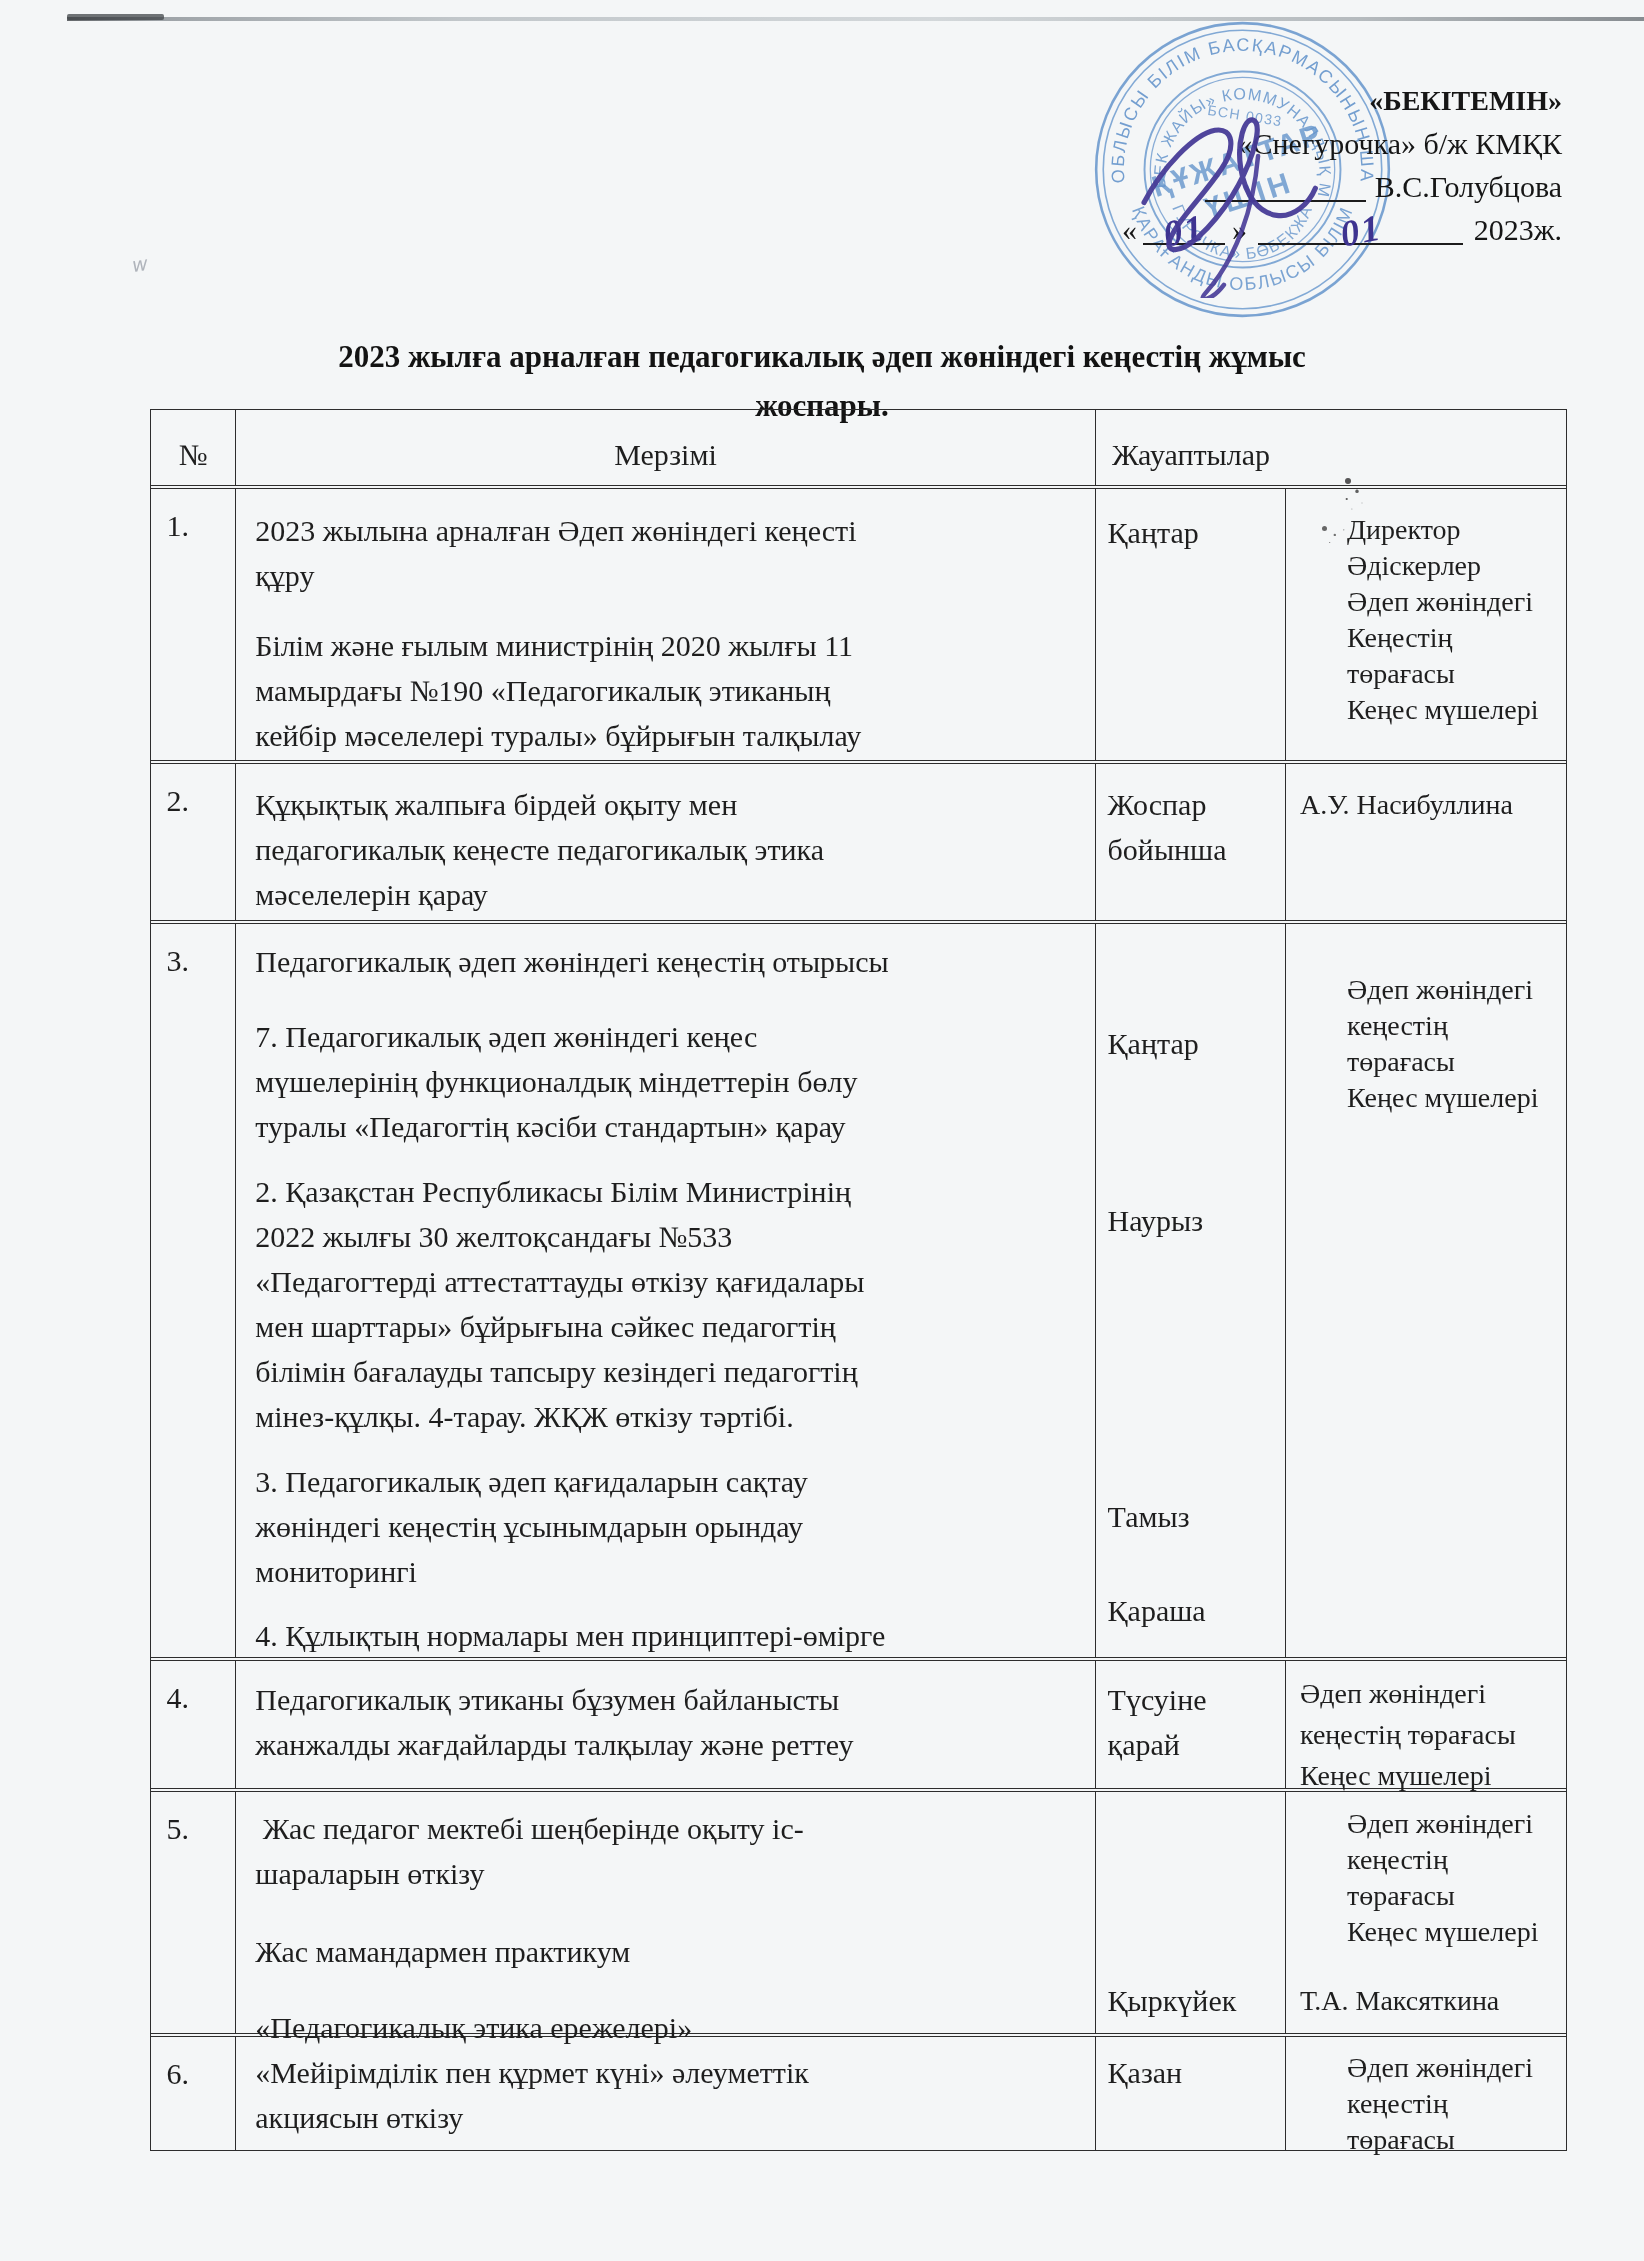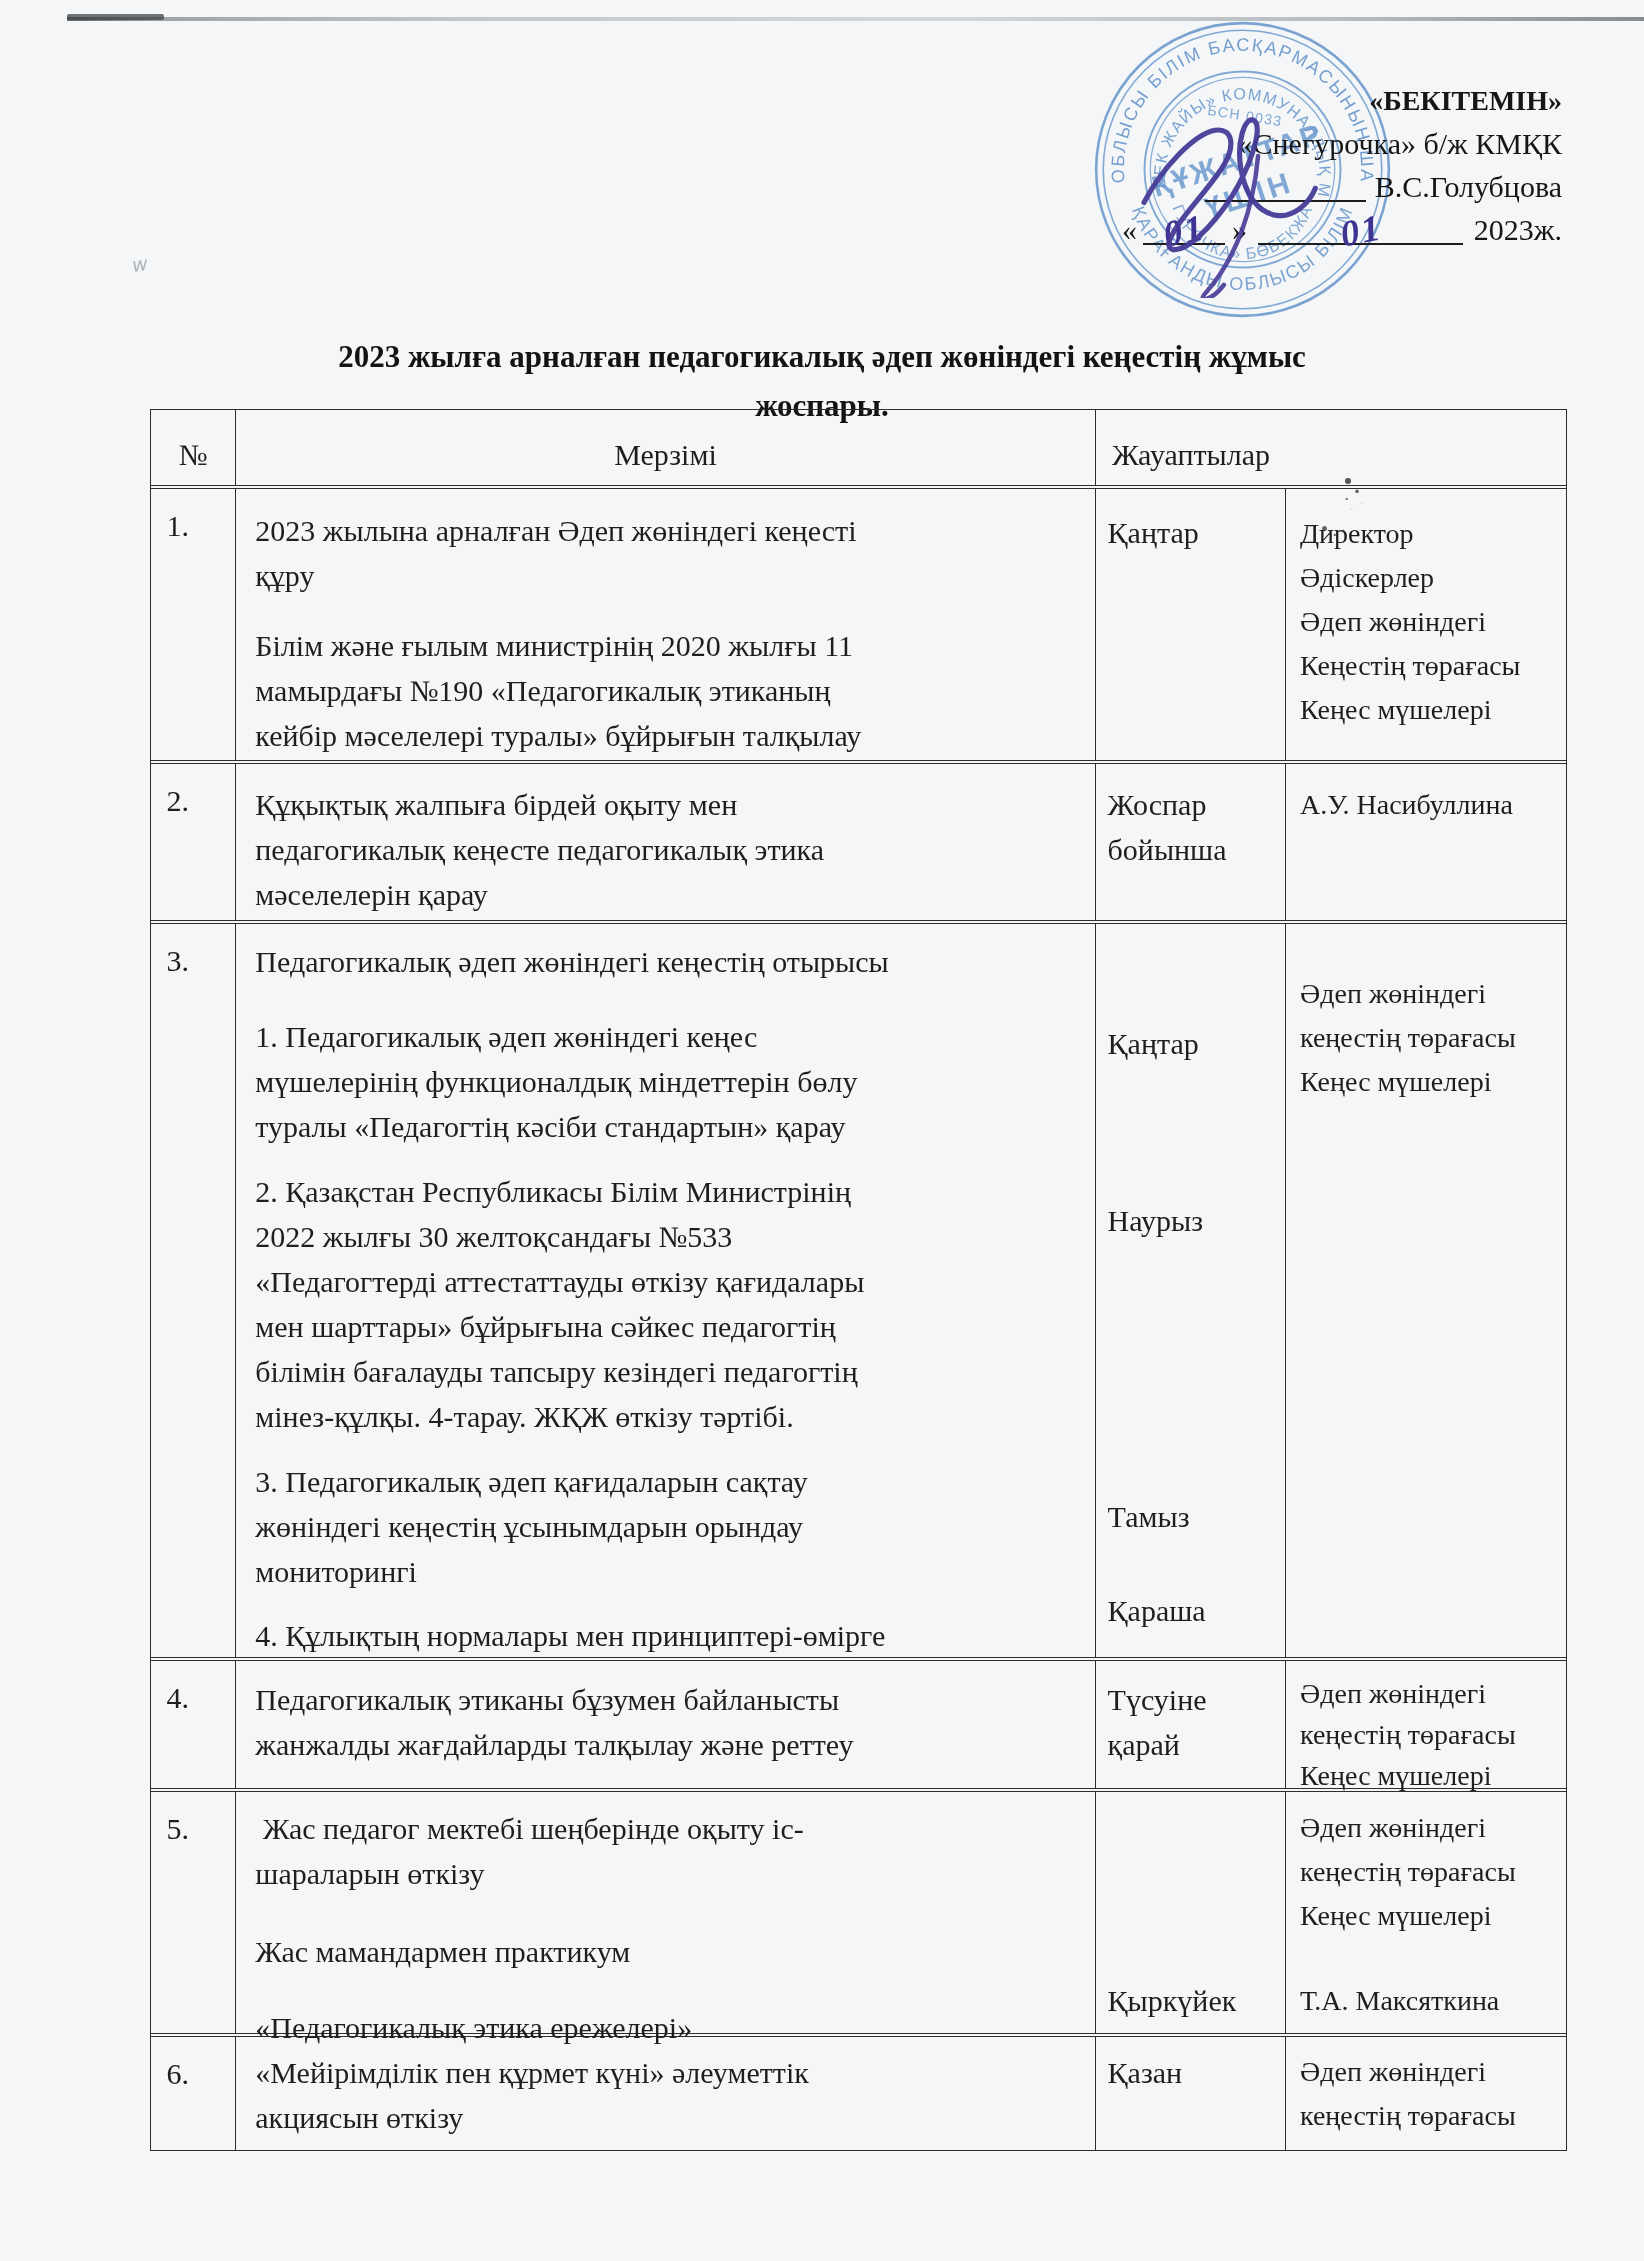--- a/index.html
+++ b/index.html
@@ -93,21 +93,21 @@
   .cell { position: relative; border-right: 1.9px solid #2d2d2d; overflow: visible; }
   .cell:last-child { border-right: none; }
   .th {
     display: flex; justify-content: center; align-items: flex-start;
     padding-top: 22px; font-size: 30px;
   }
   .num { padding: 14px 0 0 15.5px; }
   .p { position: absolute; left: 19.3px; right: 10.3px; white-space: pre-line; }
   .term .p { left: 11.6px; right: 3.9px; }
   .resp .p { left: 14px; right: 5.2px; font-size: 28px; }
-  .lh68 { line-height: 44px; }
+  .lh68 { line-height: 36px; margin-left: 47px; }
   .lh64 { line-height: 41px; }
 </style>
 </head>
 <body>
 
 <div class="page">
 
   <div class="scan-topline"></div>
   <div class="scan-corner"></div>
   <div class="pencil-mark">w</div>
@@ -205,21 +205,21 @@
       </div>
       <div class="cell resp">
         <div class="p" style="top:18px">А.У. Насибуллина</div>
       </div>
     </div>
 
     <div class="trow" style="height:737px">
       <div class="cell num">3.</div>
       <div class="cell act">
         <div class="p" style="top:15px">Педагогикалық әдеп жөніндегі кеңестің отырысы</div>
-        <div class="p" style="top:90px">1. Педагогикалық әдеп жөніндегі кеңес
+        <div class="p" style="top:90px">7. Педагогикалық әдеп жөніндегі кеңес
 мүшелерінің функционалдық міндеттерін бөлу
 туралы «Педагогтің кәсіби стандартын» қарау</div>
         <div class="p" style="top:245px">2. Қазақстан Республикасы Білім Министрінің
 2022 жылғы 30 желтоқсандағы №533
 «Педагогтерді аттестаттауды өткізу қағидалары
 мен шарттары»  бұйрығына сәйкес педагогтің
 білімін бағалауды тапсыру кезіндегі педагогтің
 мінез-құлқы. 4-тарау. ЖҚЖ өткізу тәртібі.</div>
         <div class="p" style="top:535px">3. Педагогикалық әдеп қағидаларын сақтау
 жөніндегі кеңестің ұсынымдарын орындау

